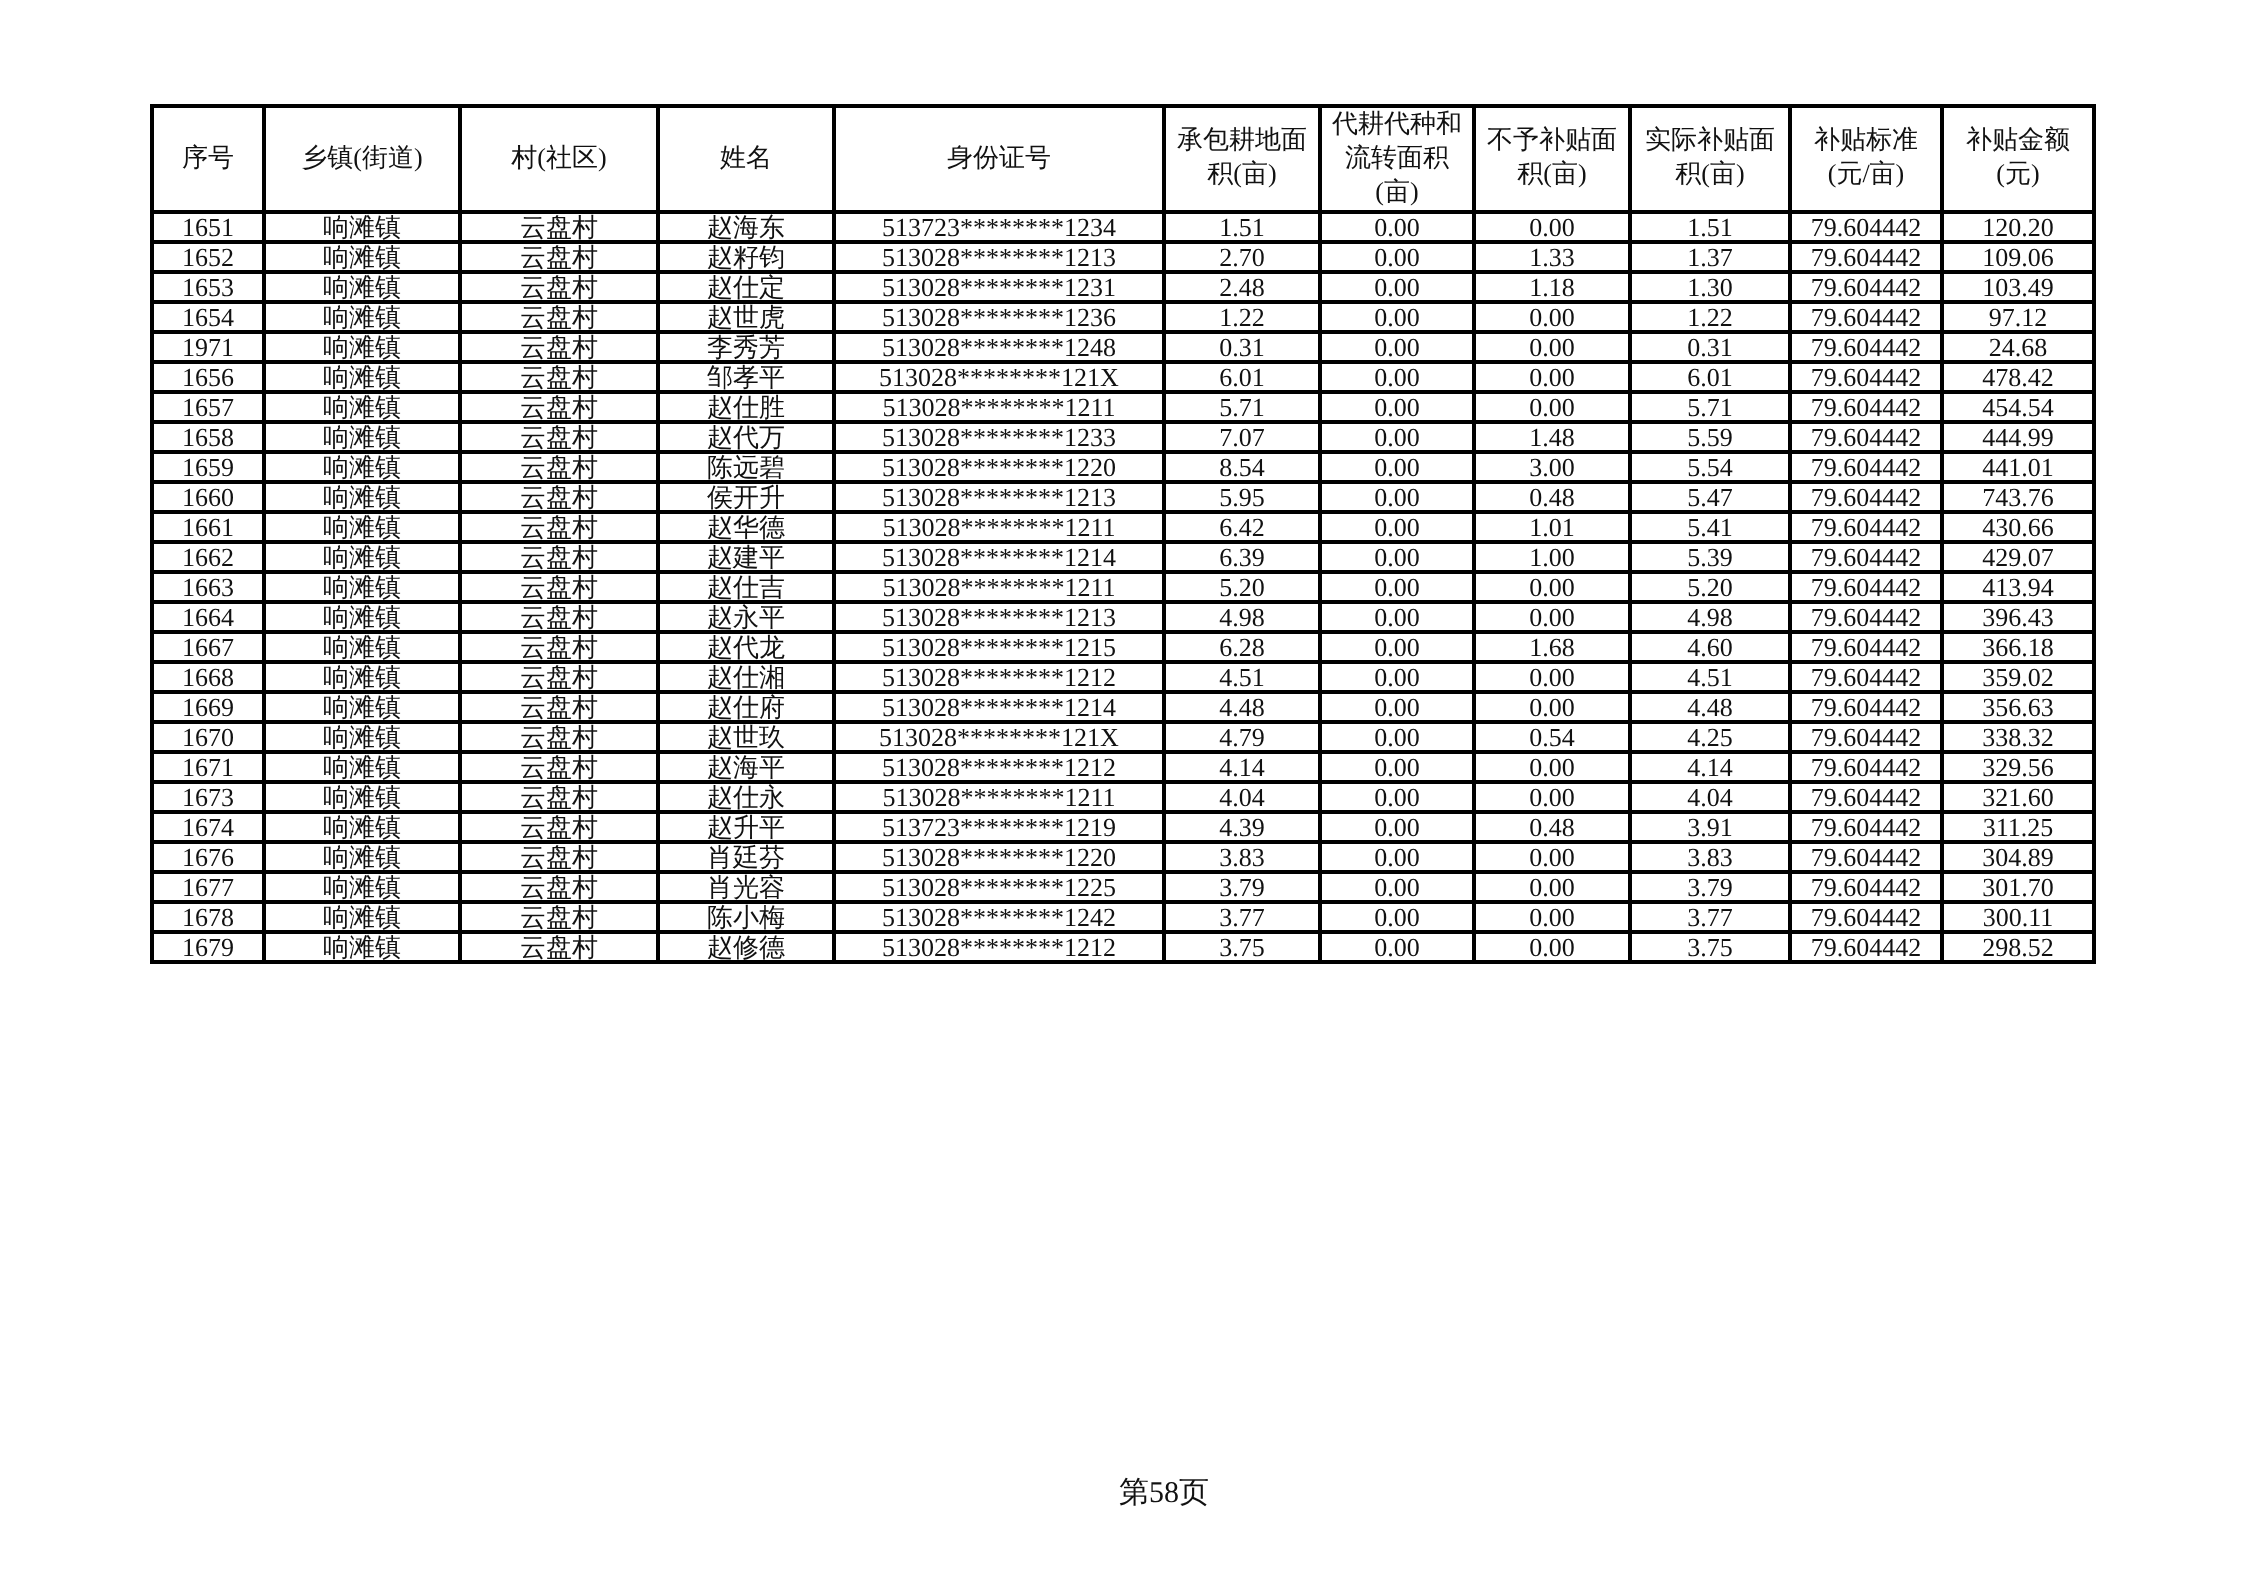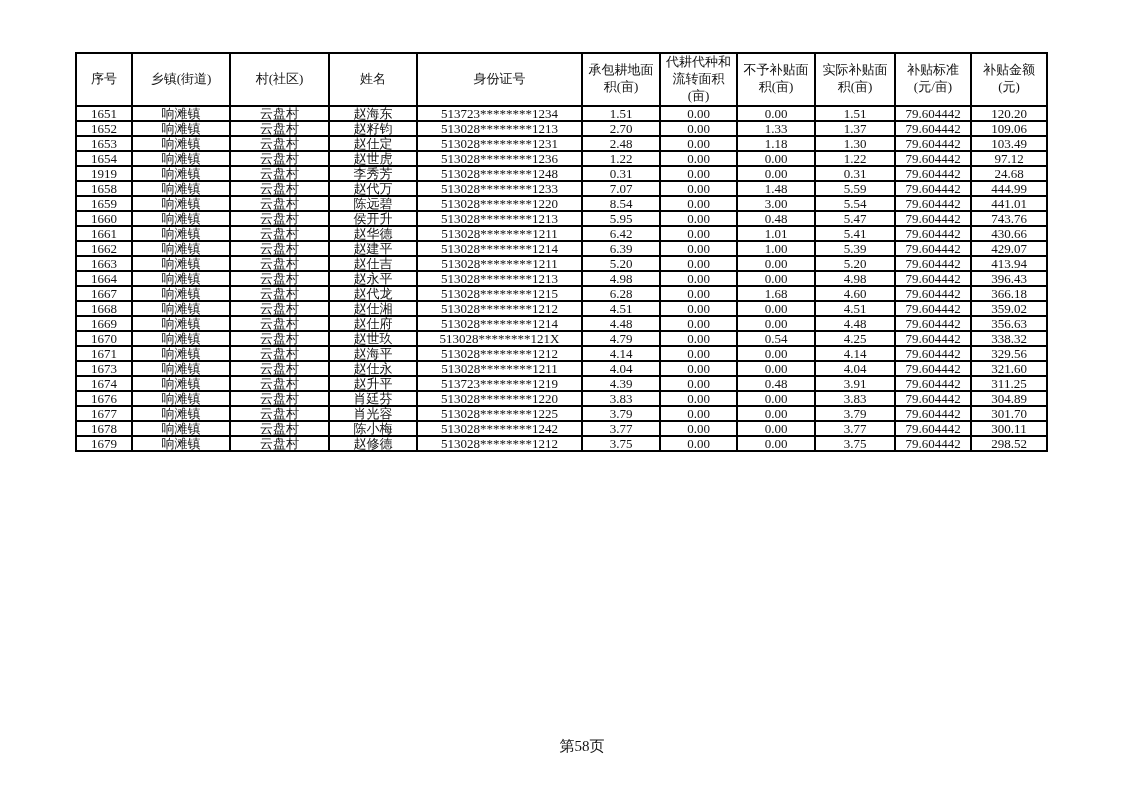--- a/index.html
+++ b/index.html
@@ -152,31 +152,57 @@
           <td>赵世虎</td>
           <td>513028********1236</td>
           <td>1.22</td>
           <td>0.00</td>
           <td>0.00</td>
           <td>1.22</td>
           <td>79.604442</td>
           <td>97.12</td>
         </tr>
         <tr>
-          <td>1919</td>
+          <td>1971</td>
           <td>响滩镇</td>
           <td>云盘村</td>
           <td>李秀芳</td>
           <td>513028********1248</td>
           <td>0.31</td>
           <td>0.00</td>
           <td>0.00</td>
           <td>0.31</td>
           <td>79.604442</td>
           <td>24.68</td>
+        </tr>
+        <tr>
+          <td>1656</td>
+          <td>响滩镇</td>
+          <td>云盘村</td>
+          <td>邹孝平</td>
+          <td>513028********121X</td>
+          <td>6.01</td>
+          <td>0.00</td>
+          <td>0.00</td>
+          <td>6.01</td>
+          <td>79.604442</td>
+          <td>478.42</td>
+        </tr>
+        <tr>
+          <td>1657</td>
+          <td>响滩镇</td>
+          <td>云盘村</td>
+          <td>赵仕胜</td>
+          <td>513028********1211</td>
+          <td>5.71</td>
+          <td>0.00</td>
+          <td>0.00</td>
+          <td>5.71</td>
+          <td>79.604442</td>
+          <td>454.54</td>
         </tr>
         <tr>
           <td>1658</td>
           <td>响滩镇</td>
           <td>云盘村</td>
           <td>赵代万</td>
           <td>513028********1233</td>
           <td>7.07</td>
           <td>0.00</td>
           <td>1.48</td>

